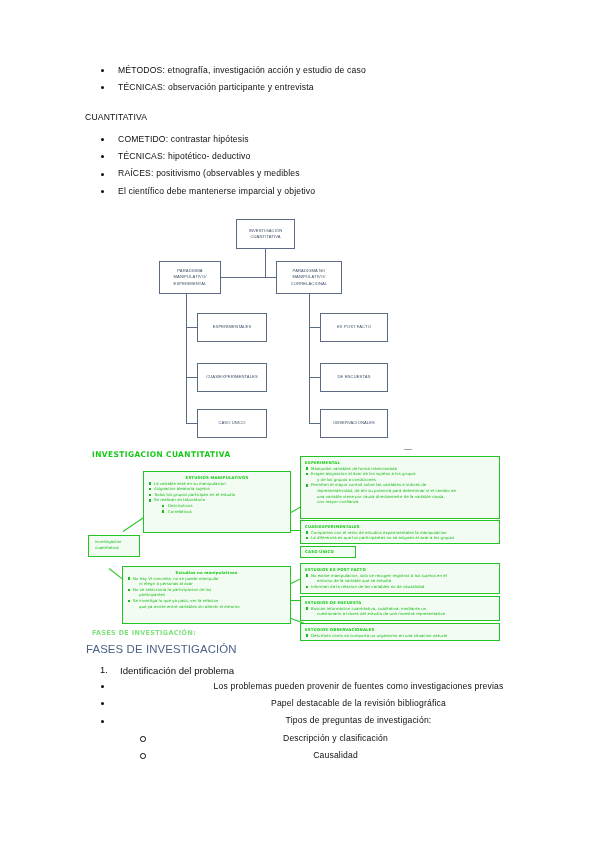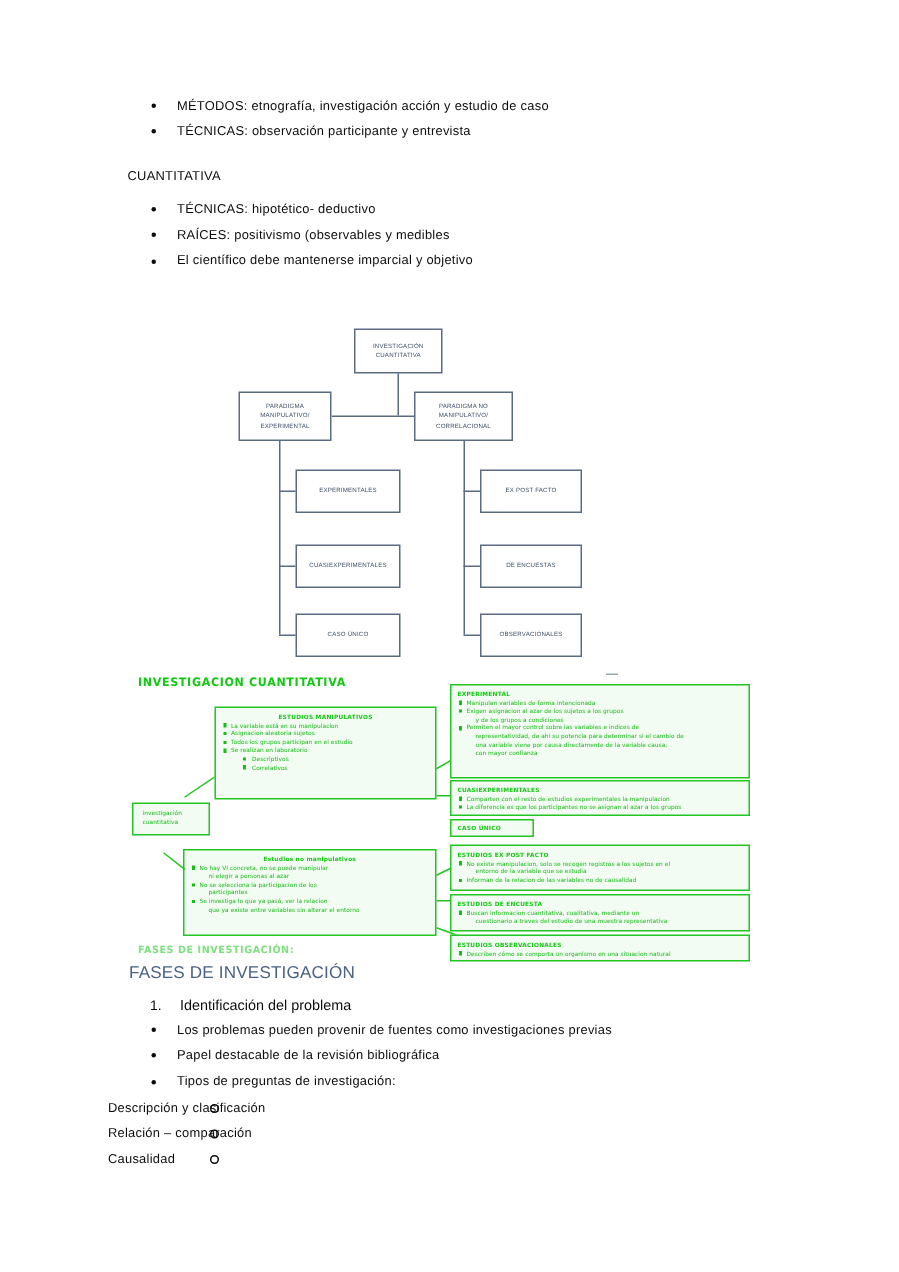--- a/index.html
+++ b/index.html
@@ -217,20 +217,21 @@
 <div class="page">
 
   <ul class="bul txt-block" style="top:62px;">
     <li class="bullet">MÉTODOS: etnografía, investigación acción y estudio de caso</li>
     <li class="bullet">TÉCNICAS: observación participante y entrevista</li>
   </ul>
 
   <div class="plain txt-block" style="top:110px;">CUANTITATIVA</div>
 
   <ul class="bul txt-block" style="top:131px;">
+    <li class="bullet">COMETIDO: contrastar hipótesis</li>
     <li class="bullet">TÉCNICAS: hipotético- deductivo</li>
     <li class="bullet">RAÍCES: positivismo (observables y medibles</li>
     <li class="bullet">El científico debe mantenerse imparcial y objetivo</li>
   </ul>
 
   <div class="chart">
 
     <div class="node" style="left:236px; top:219px; width:59px; height:30px;">
       <span>INVESTIGACIÓN CUANTITATIVA</span>
     </div>
@@ -362,22 +363,21 @@
 
   <div class="heading-blue txt-block" style="top:641px;">FASES DE INVESTIGACIÓN</div>
 
   <ol class="num txt-block" style="top:661px;">
     <li class="numitem">
       <span class="numlbl">1.</span>
       <span>Identificación del problema</span>
     </li>
   </ol>
 
-  <ul class="bul txt-block" style="top:678px;">
+  <ul class="bul txt-block" style="top:678px;text-align:center;">
     <li class="bullet">Los problemas pueden provenir de fuentes como investigaciones previas</li>
     <li class="bullet">Papel destacable de la revisión bibliográfica</li>
     <li class="bullet">Tipos de preguntas de investigación:</li>
     <li class="bullet lvl2">Descripción y clasificación</li>
-    <li class="bullet lvl2">Relación – comparación</li>
     <li class="bullet lvl2">Causalidad</li>
   </ul>
 
 </div>
 
 </body></html>

